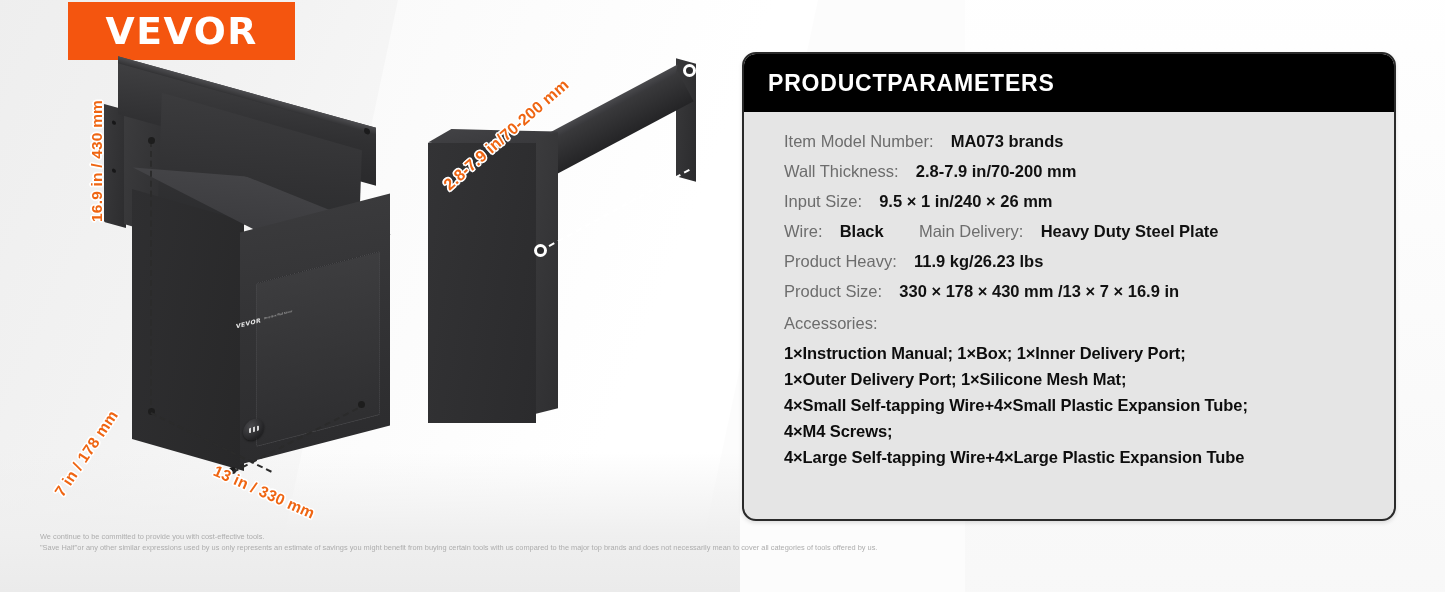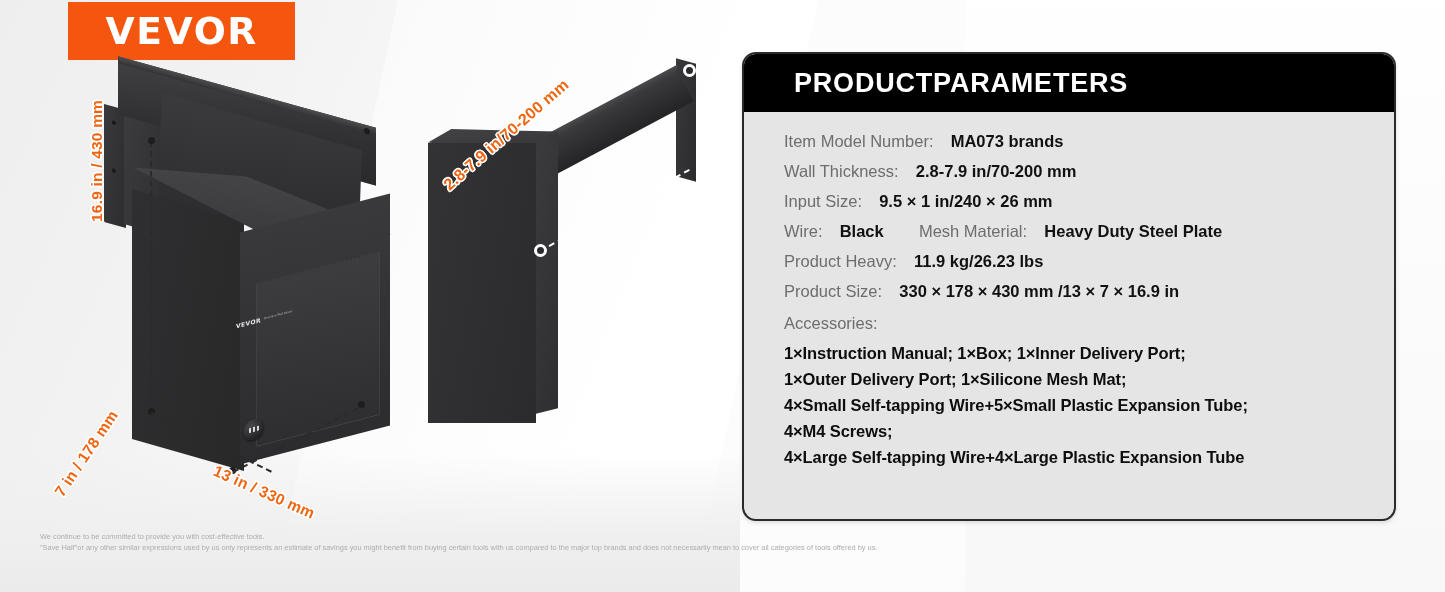--- a/index.html
+++ b/index.html
@@ -191,22 +191,22 @@
     border-radius:14px;
     box-shadow:0 2px 4px rgba(0,0,0,.12);
     overflow:hidden;
   }
   .panel-header{
     height:58px;background:#000;
     display:flex;align-items:center;
     border-radius:11px 11px 0 0;
   }
   .panel-title{
-    color:#fff;font-size:27px;font-weight:bold;letter-spacing:.8px;
-    margin-left:50px;
+    color:#fff;font-size:23px;font-weight:bold;letter-spacing:.8px;
+    margin-left:24px;
     font-family:"Liberation Sans", sans-serif;
   }
   .panel-body{padding:14px 0 0 40px;}
   .spec-row{
     font-size:16.5px;line-height:30px;color:#6d6d6d;white-space:nowrap;
   }
   .spec-label{color:#6d6d6d;}
   .spec-value{color:#111;font-weight:bold;}
   .spec-gap{display:inline-block;width:26px;}
   .acc-title{font-size:16.5px;color:#6d6d6d;line-height:34px;}
@@ -311,21 +311,21 @@
         <span class="spec-label">Input Size:</span>
         <span class="spec-gap" style="width:8px"></span>
         <span class="spec-value">9.5 × 1 in/240 × 26 mm</span>
       </div>
 
       <div class="spec-row">
         <span class="spec-label">Wire:</span>
         <span class="spec-gap" style="width:8px"></span>
         <span class="spec-value">Black</span>
         <span class="spec-gap"></span>
-        <span class="spec-label">Mesh Material:</span>
+        <span class="spec-label">Main Delivery:</span>
         <span class="spec-gap" style="width:8px"></span>
         <span class="spec-value">Heavy Duty Steel Plate</span>
       </div>
 
       <div class="spec-row">
         <span class="spec-label">Product Heavy:</span>
         <span class="spec-gap" style="width:8px"></span>
         <span class="spec-value">11.9 kg/26.23 lbs</span>
       </div>
 
@@ -333,21 +333,21 @@
         <span class="spec-label">Product Size:</span>
         <span class="spec-gap" style="width:8px"></span>
         <span class="spec-value">330 × 178 × 430 mm /13 × 7 × 16.9 in</span>
       </div>
 
       <div class="acc-title">Accessories:</div>
 
       <div class="acc-list">
         <div class="acc-line">1×Instruction Manual;    1×Box;    1×Inner Delivery Port;</div>
         <div class="acc-line">1×Outer Delivery Port;   1×Silicone Mesh Mat;</div>
-        <div class="acc-line">4×Small Self-tapping Wire+5×Small Plastic Expansion Tube;</div>
+        <div class="acc-line">4×Small Self-tapping Wire+4×Small Plastic Expansion Tube;</div>
         <div class="acc-line">4×M4 Screws;</div>
         <div class="acc-line">4×Large Self-tapping Wire+4×Large Plastic Expansion Tube</div>
       </div>
 
     </div>
   </div>
 
   <div class="disclaimer">
     <div>We continue to be committed to provide you with cost-effective tools.</div>
     <div>"Save Half"or any other similar expressions used by us only represents an estimate of savings you might benefit from buying certain tools with us compared to the major top brands and does not necessarily mean to cover all categories of tools offered by us.</div>

